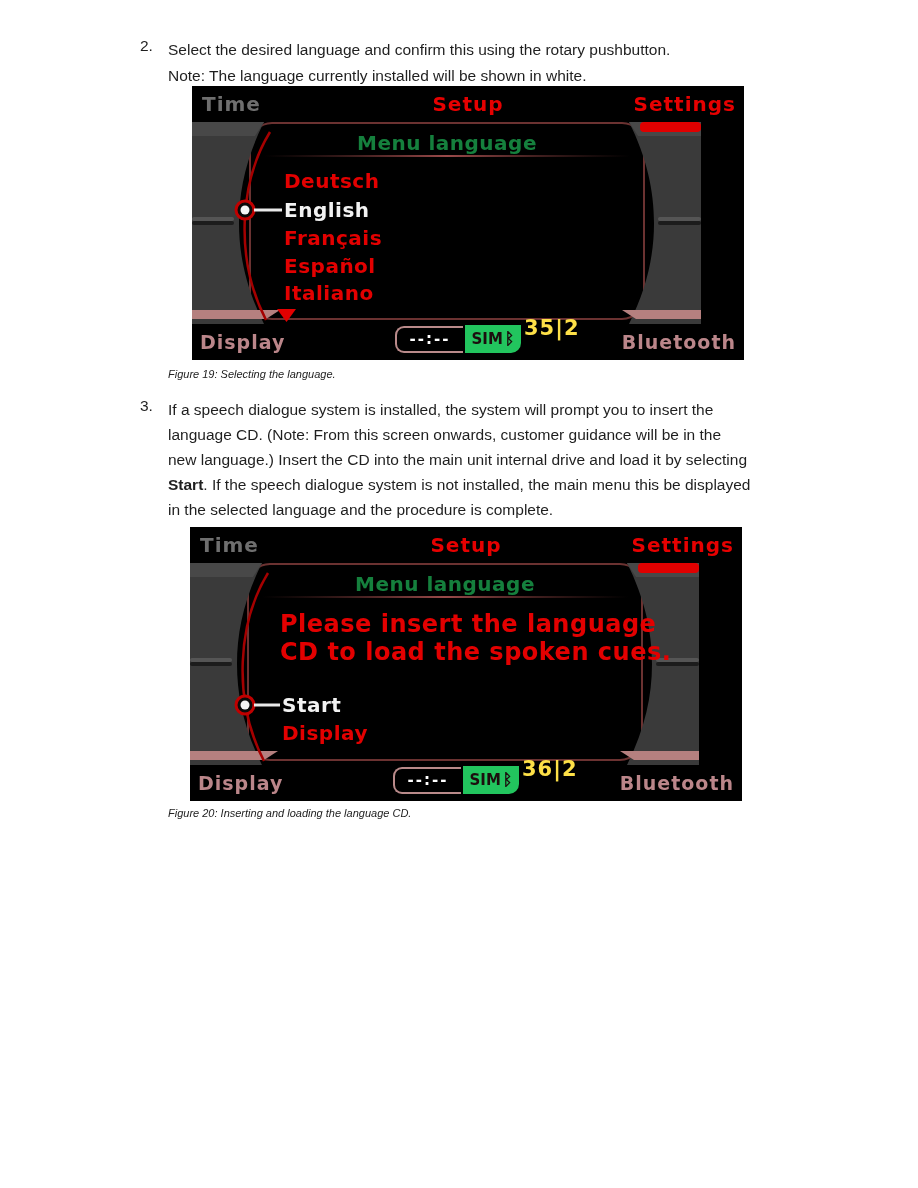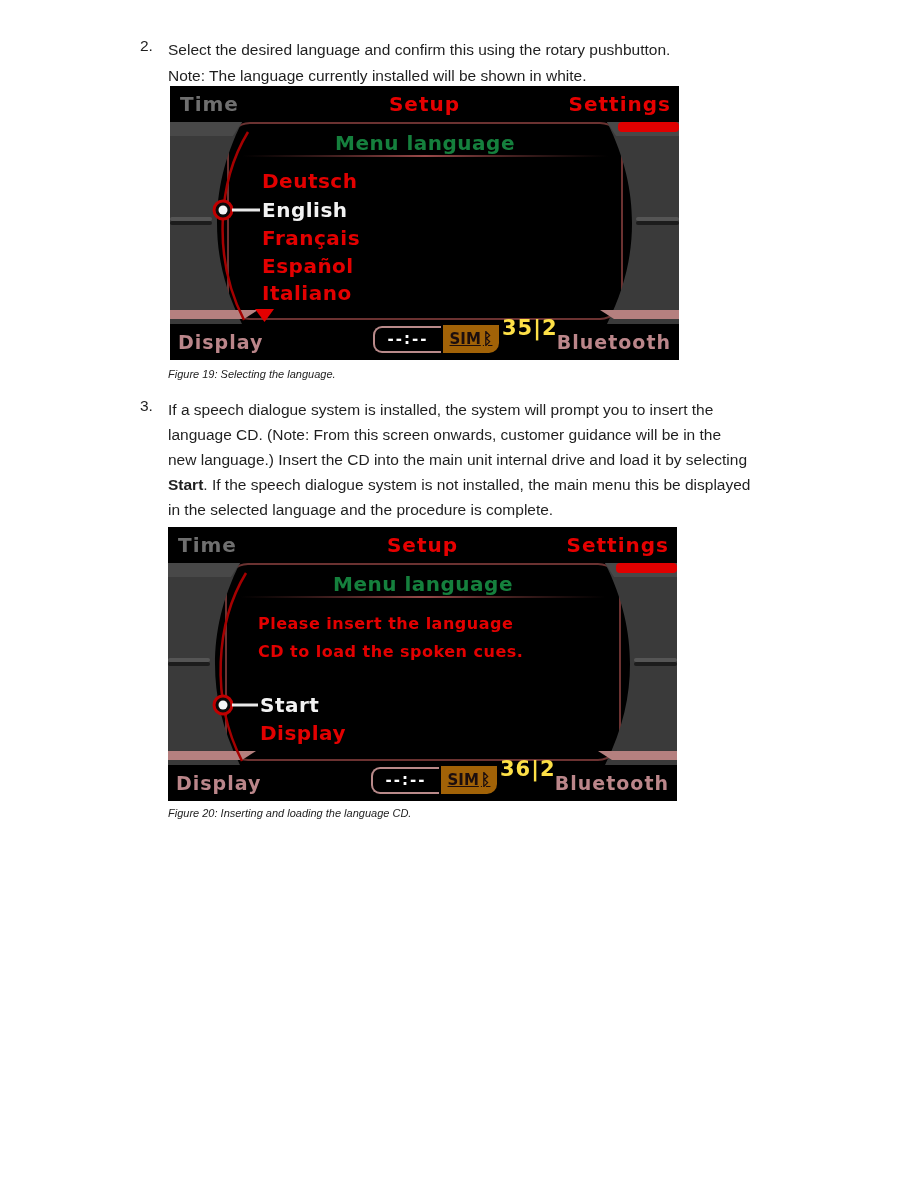--- a/index.html
+++ b/index.html
@@ -9,44 +9,44 @@
   
   .step{position:absolute;left:140px;width:720px;font-size:15.5px;}
   .step .num{position:absolute;left:0;top:0;}
   .step .body{margin-left:28px;white-space:pre-line;}
   #step2 .body{line-height:26px;}
   #step3 .body{line-height:25px;}
   .step .bold{font-weight:bold;}
   .caption{position:absolute;left:168px;font-size:11px;font-style:italic;color:#222;}
 
   
-  .mmi{position:absolute;width:509px;height:274px;background:#000;
-       font-family:"DejaVu Sans",sans-serif;font-weight:bold;overflow:hidden;}
+  .mmi{position:absolute;width:552px;height:274px;background:#000;
+       font-family:"DejaVu Sans",sans-serif;font-weight:bold;overflow:hidden;margin-left:22px;}
   .mmi svg.bg{position:absolute;left:0;top:0;}
   .mmi .tab{position:absolute;top:0;height:36px;line-height:36px;font-size:20px;letter-spacing:1px;}
   .tab-left{left:10px;color:#6f6f6f;}
   .tab-center{left:0;right:0;text-align:center;color:#e60000;}
   .tab-right{right:8px;color:#e60000;}
   .mmi-title{position:absolute;top:46px;left:58px;width:394px;height:22px;line-height:22px;
              text-align:center;color:#15803d;font-size:20px;letter-spacing:0.5px;}
   .mmi-item{position:absolute;left:92px;height:24px;line-height:24px;font-size:20px;letter-spacing:0.5px;}
   .mmi-item.red{color:#e30000;}
   .mmi-item.white{color:#f2f2f2;}
-  .mmi-msg{position:absolute;left:90px;top:83px;font-size:16px;line-height:28px;color:#e30000;
+  .mmi-msg{position:absolute;left:90px;top:83px;font-size:24px;line-height:28px;color:#e30000;
            letter-spacing:0.5px;white-space:pre-line;}
   .softkey{position:absolute;bottom:4px;height:28px;line-height:28px;font-size:19px;
            letter-spacing:1px;color:#bb868a;}
   .softkey.left{left:8px;}
   .softkey.right{right:8px;}
   .timebox{position:absolute;left:203px;top:240px;width:66px;height:23px;line-height:23px;
            border:2px solid #b98a8a;border-right:none;border-radius:9px 0 0 9px;
            text-align:center;color:#ffffff;font-size:15px;letter-spacing:2px;}
   .simblock{position:absolute;left:273px;top:239px;width:56px;height:28px;line-height:28px;
-            background:#a16207;border-radius:0 0 10px 0;text-align:center;
-            color:#1c0e0e;font-size:15px;letter-spacing:0;text-decoration:underline;}
+            background:#22c55e;border-radius:0 0 10px 0;text-align:center;
+            color:#1c0e0e;font-size:15px;letter-spacing:0;}
   .simblock .bt{font-size:16px;margin-left:2px;}
   .counter{position:absolute;left:332px;top:230px;height:25px;line-height:25px;
            font-size:21px;color:#fde047;letter-spacing:1px;}
 </style>
 </head>
 <body>
 
 <div class="page">
 
   <div class="step" id="step2" style="top:37px;">

